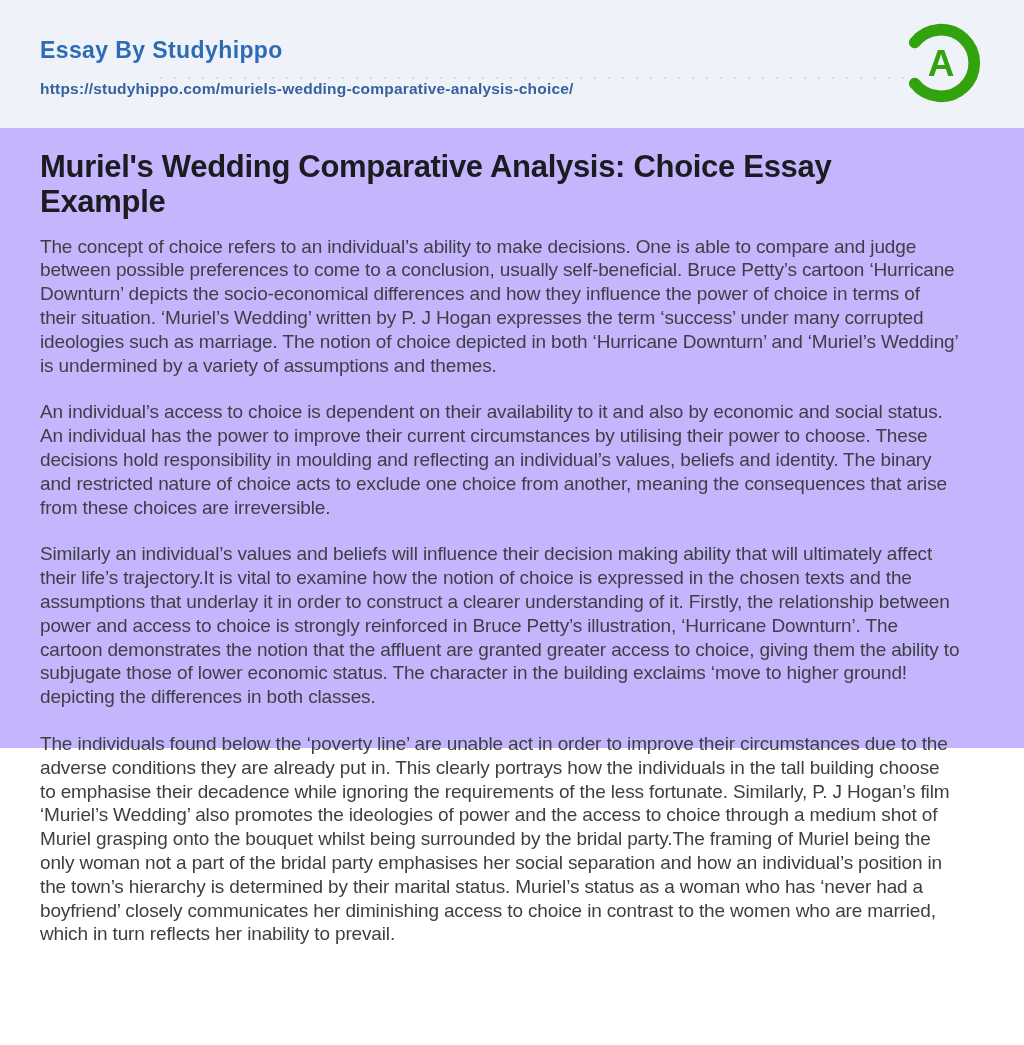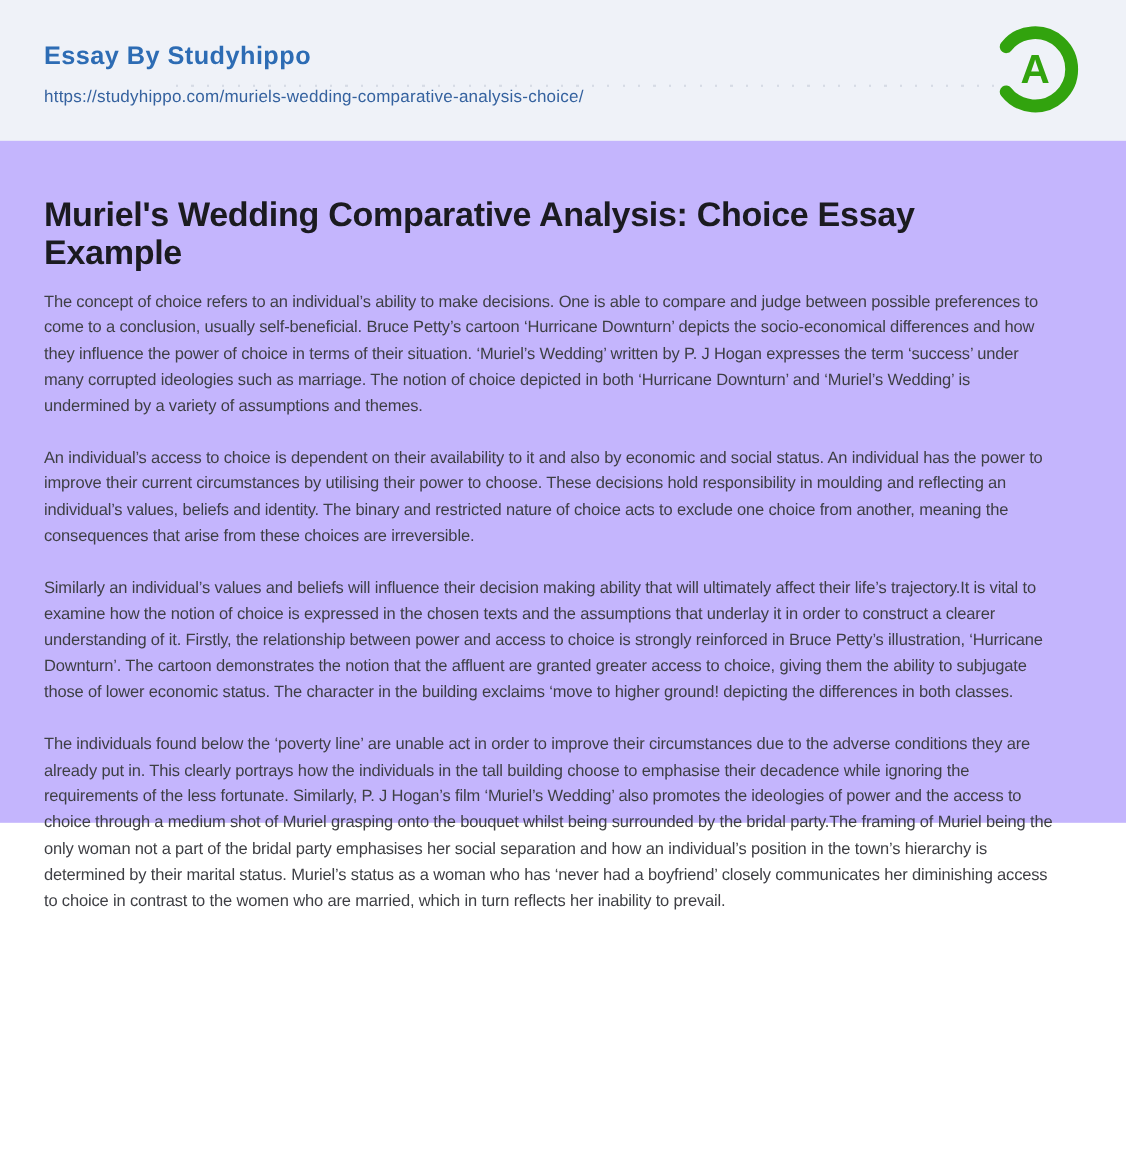--- a/index.html
+++ b/index.html
@@ -30,21 +30,21 @@
     font-size:23px;
     font-weight:700;
     letter-spacing:0.4px;
     line-height:1.1;
   }
   .site-url{
     display:inline-block;
     margin-top:17px;
     color:var(--url-blue);
     font-size:15.5px;
-    font-weight:400;
+    font-weight:700;
     letter-spacing:0.2px;
     text-decoration:none;
     cursor:pointer;
   }
   .dotted-sep{
     position:absolute;
     left:160px;right:112px;top:77px;
     height:2px;
     background:repeating-linear-gradient(90deg,#d6dbe5 0 2px,transparent 2px 14px);
   }
@@ -55,33 +55,33 @@
   }
   .logo svg{width:100%;height:100%;display:block;}
   .logo .arc{fill:none;stroke:var(--logo-green);stroke-width:13;stroke-linecap:round;}
   .logo .letter{
     fill:var(--logo-green);
     font-family:"Liberation Sans","DejaVu Sans",sans-serif;
     font-weight:700;
   }
 
   
-  .article{padding:21px 64px 0 40px;margin-top:28px;}
+  .article{padding:21px 64px 0 40px;}
   .page-title{
     color:var(--title-color);
     font-size:31px;
     font-weight:700;
     line-height:1.14;
     letter-spacing:-0.3px;
     max-width:850px;
     margin-bottom:15px;
   }
   .essay-body p{
     color:var(--body-color);
-    font-size:15px;
+    font-size:19px;
     line-height:23.8px;
     letter-spacing:-0.15px;
     margin-bottom:23px;
     max-width:944px;
   }
 </style>
 </head>
 <body>
 
 <div class="page">

